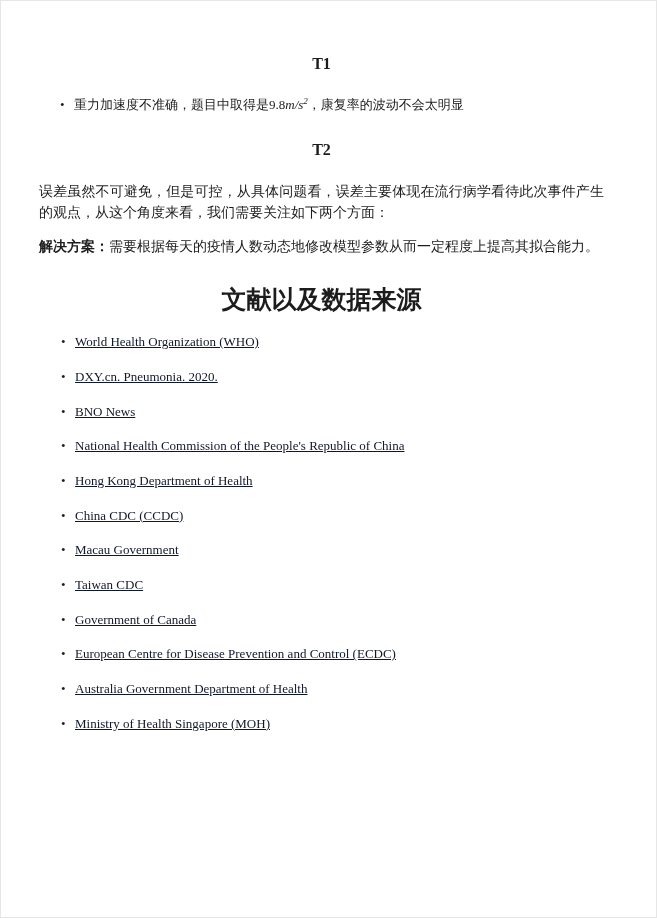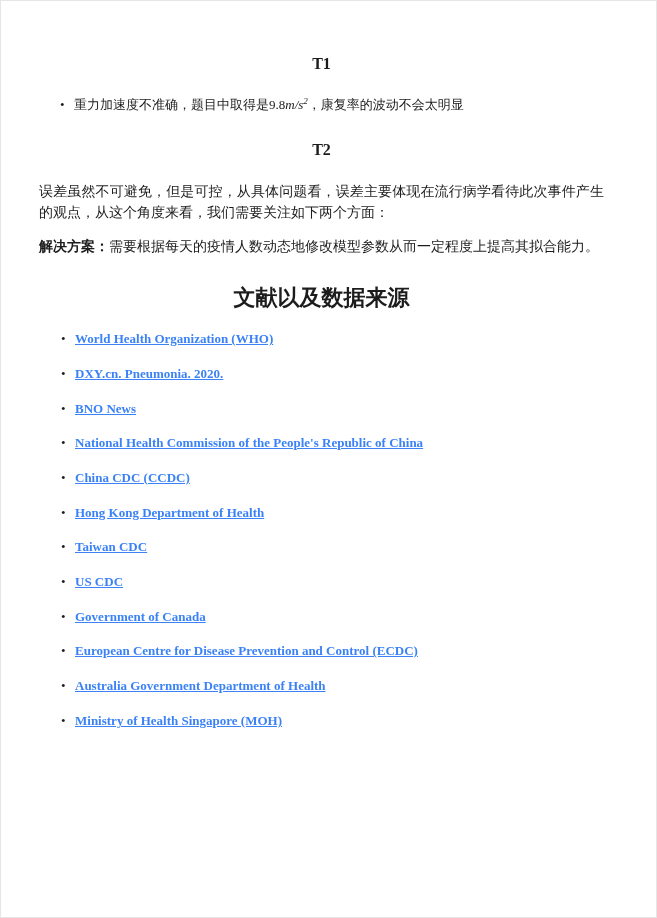--- a/index.html
+++ b/index.html
@@ -62,37 +62,36 @@
     line-height: 0;
   }
   .mvar {
     font-style: italic;
   }
   .bold-label {
     font-weight: bold;
   }
   .references-heading {
     text-align: center;
-    font-size: 22px;
+    font-size: 25px;
     font-weight: bold;
     margin: 26px 0 17px 0;
   }
   ul.references {
     padding-left: 21px;
     margin-bottom: 0;
   }
   ul.references li.bullet {
     margin-bottom: 16.5px;
     line-height: 1.4;
   }
   a.ref-link {
-    color: #3b82f6;
+    color: #0f172a;
     text-decoration: underline;
     cursor: pointer;
-    font-weight: bold;
   }
 </style>
 </head>
 <body>
 
 <div class="page">
 
   <div class="section-heading">T1</div>
 
   <ul class="bullet-list">
@@ -106,24 +105,24 @@
 
   <p class="body-text"><span class="bold-label">解决方案：</span><span>需要根据每天的疫情人数动态地修改模型参数从而一定程度上提高其拟合能力。</span></p>
 
   <div class="references-heading">文献以及数据来源</div>
 
   <ul class="bullet-list references">
     <li class="bullet"><a class="ref-link">World Health Organization (WHO)</a></li>
     <li class="bullet"><a class="ref-link">DXY.cn. Pneumonia. 2020.</a></li>
     <li class="bullet"><a class="ref-link">BNO News</a></li>
     <li class="bullet"><a class="ref-link">National Health Commission of the People's Republic of China</a></li>
+    <li class="bullet"><a class="ref-link">Hong Kong Department of Health</a></li>
     <li class="bullet"><a class="ref-link">China CDC (CCDC)</a></li>
-    <li class="bullet"><a class="ref-link">Hong Kong Department of Health</a></li>
+    <li class="bullet"><a class="ref-link">Macau Government</a></li>
     <li class="bullet"><a class="ref-link">Taiwan CDC</a></li>
-    <li class="bullet"><a class="ref-link">US CDC</a></li>
     <li class="bullet"><a class="ref-link">Government of Canada</a></li>
     <li class="bullet"><a class="ref-link">European Centre for Disease Prevention and Control (ECDC)</a></li>
     <li class="bullet"><a class="ref-link">Australia Government Department of Health</a></li>
     <li class="bullet"><a class="ref-link">Ministry of Health Singapore (MOH)</a></li>
 
   </ul>
 
 </div>
 
 </body></html>

